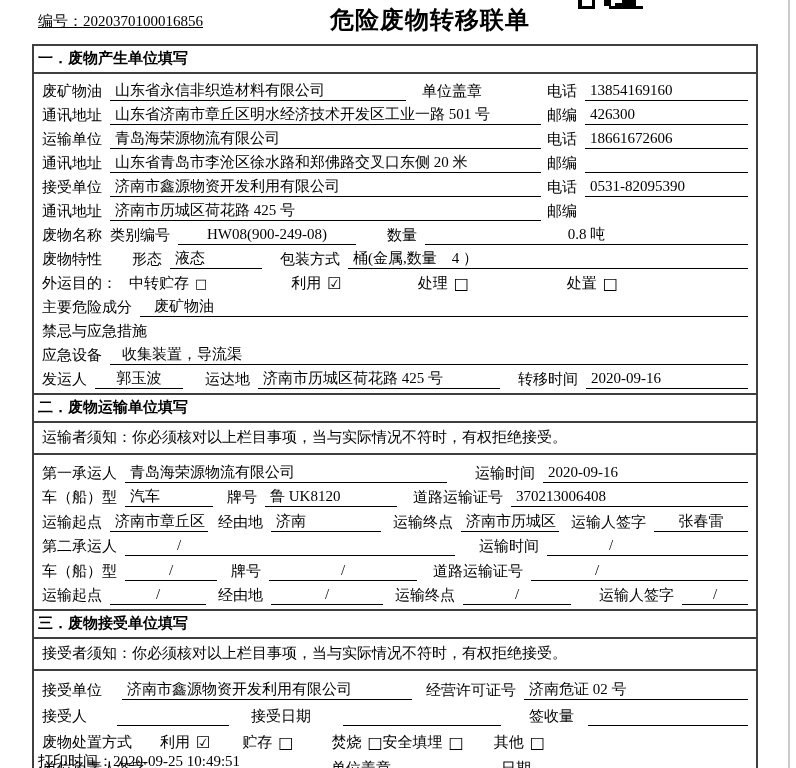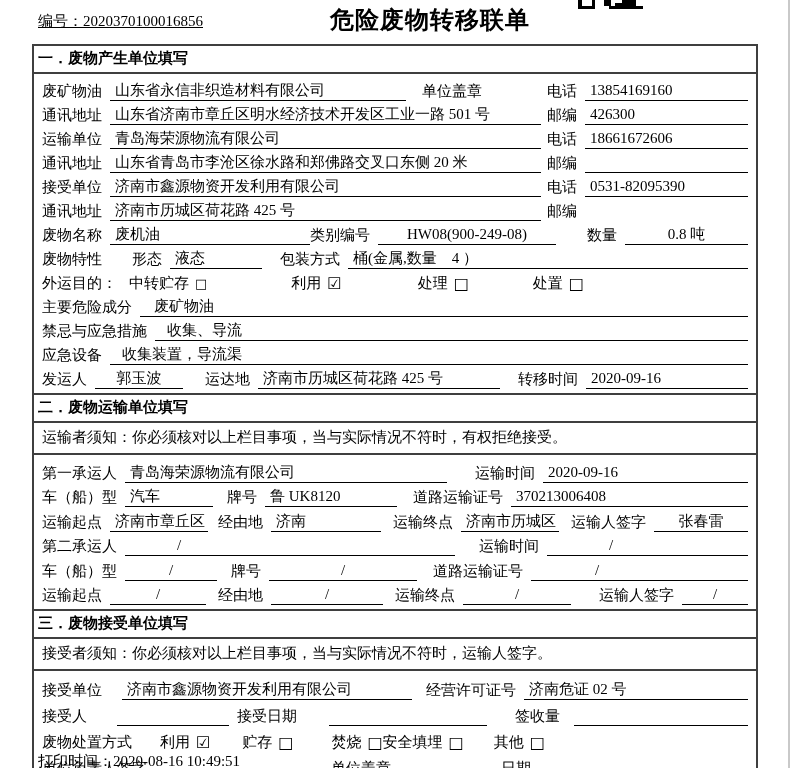--- a/index.html
+++ b/index.html
@@ -121,21 +121,20 @@
           <span class="lbl">通讯地址</span>
           <span class="u f1" style="margin-right:6px">济南市历城区荷花路 425 号</span>
         </div>
         <div class="rc">
           <span class="lbl">邮编</span>
         </div>
       </div>
 
       <div class="row">
         <span class="lbl">废物名称</span>
-        <span class="u" style="width:200px">废机油</span>
         <span class="lbl" style="">类别编号</span>
         <span class="u ctr" style="width:178px">HW08(900-249-08)</span>
         <span class="lbl" style="margin-left:31px">数量</span>
         <span class="u f1 ctr">0.8 吨</span>
       </div>
 
       <div class="row">
         <span class="lbl">废物特性</span>
         <span class="lbl" style="margin-left:22px">形态</span>
         <span class="u" style="width:92px">液态</span>
@@ -150,34 +149,33 @@
           <span class="cb cb-sm">□</span>
         </span>
         <span class="grp" style="margin-left:84px">
           <span>利用</span>
           <span class="cb">☑</span>
         </span>
         <span class="grp" style="margin-left:76px">
           <span>处理</span>
           <span class="cb">□</span>
         </span>
-        <span class="grp" style="margin-left:64px">
+        <span class="grp" style="margin-left:98px">
           <span>处置</span>
           <span class="cb">□</span>
         </span>
       </div>
 
       <div class="row">
         <span class="lbl">主要危险成分</span>
         <span class="u f1" style="padding-left:14px">废矿物油</span>
       </div>
 
       <div class="row">
         <span class="lbl">禁忌与应急措施</span>
-        <span class="u f1" style="padding-left:12px">收集、导流</span>
       </div>
 
       <div class="row">
         <span class="lbl">应急设备</span>
         <span class="u f1" style="padding-left:12px">收集装置，导流渠</span>
       </div>
 
       <div class="row">
         <span class="lbl">发运人</span>
         <span class="u ctr" style="width:88px">郭玉波</span>
@@ -241,34 +239,34 @@
         <span class="lbl" style="margin-left:12px">经由地</span>
         <span class="u ctr" style="width:112px">/</span>
         <span class="lbl" style="margin-left:12px">运输终点</span>
         <span class="u ctr" style="width:108px">/</span>
         <span class="lbl" style="margin-left:28px">运输人签字</span>
         <span class="u f1 ctr">/</span>
       </div>
     </div>
 
     <div class="sec-hdr bt">三．废物接受单位填写</div>
-    <div class="note-row">接受者须知：你必须核对以上栏目事项，当与实际情况不符时，运输人签字。</div>
+    <div class="note-row">接受者须知：你必须核对以上栏目事项，当与实际情况不符时，有权拒绝接受。</div>
     <div class="sec-body s3">
 
       <div class="row">
         <span class="lbl" style="margin-right:20px">接受单位</span>
         <span class="u" style="width:290px">济南市鑫源物资开发利用有限公司</span>
         <span class="lbl" style="margin-left:14px">经营许可证号</span>
         <span class="u f1">济南危证 02 号</span>
       </div>
 
       <div class="row">
         <span class="lbl" style="margin-right:30px">接受人</span>
         <span class="u" style="width:112px"></span>
-        <span class="lbl" style="margin-left:8px">接受日期</span>
+        <span class="lbl" style="margin-left:22px">接受日期</span>
         <span class="u" style="width:158px;margin-left:24px"></span>
         <span class="lbl" style="margin-left:28px">签收量</span>
         <span class="u f1" style="margin-left:6px"></span>
       </div>
 
       <div class="row">
         <span class="lbl">废物处置方式</span>
         <span class="grp" style="margin-left:20px">
           <span>利用</span>
           <span class="cb">☑</span>
@@ -295,17 +293,17 @@
         <span class="lbl">单位负责人签字</span>
         <span class="u" style="width:106px;margin-left:52px"></span>
         <span class="lbl" style="margin-left:18px">单位盖章</span>
         <span class="lbl" style="margin-left:102px">日期</span>
         <span class="u f1" style="margin-left:10px"></span>
       </div>
     </div>
   </div>
 
   <div class="print-time">
-    <span>打印时间：</span><span>2020-08-16  10:49:51</span>
+    <span>打印时间：</span><span>2020-09-25  10:49:51</span>
   </div>
 
   <div class="scan-edge"></div>
 </div>
 
 </body></html>

